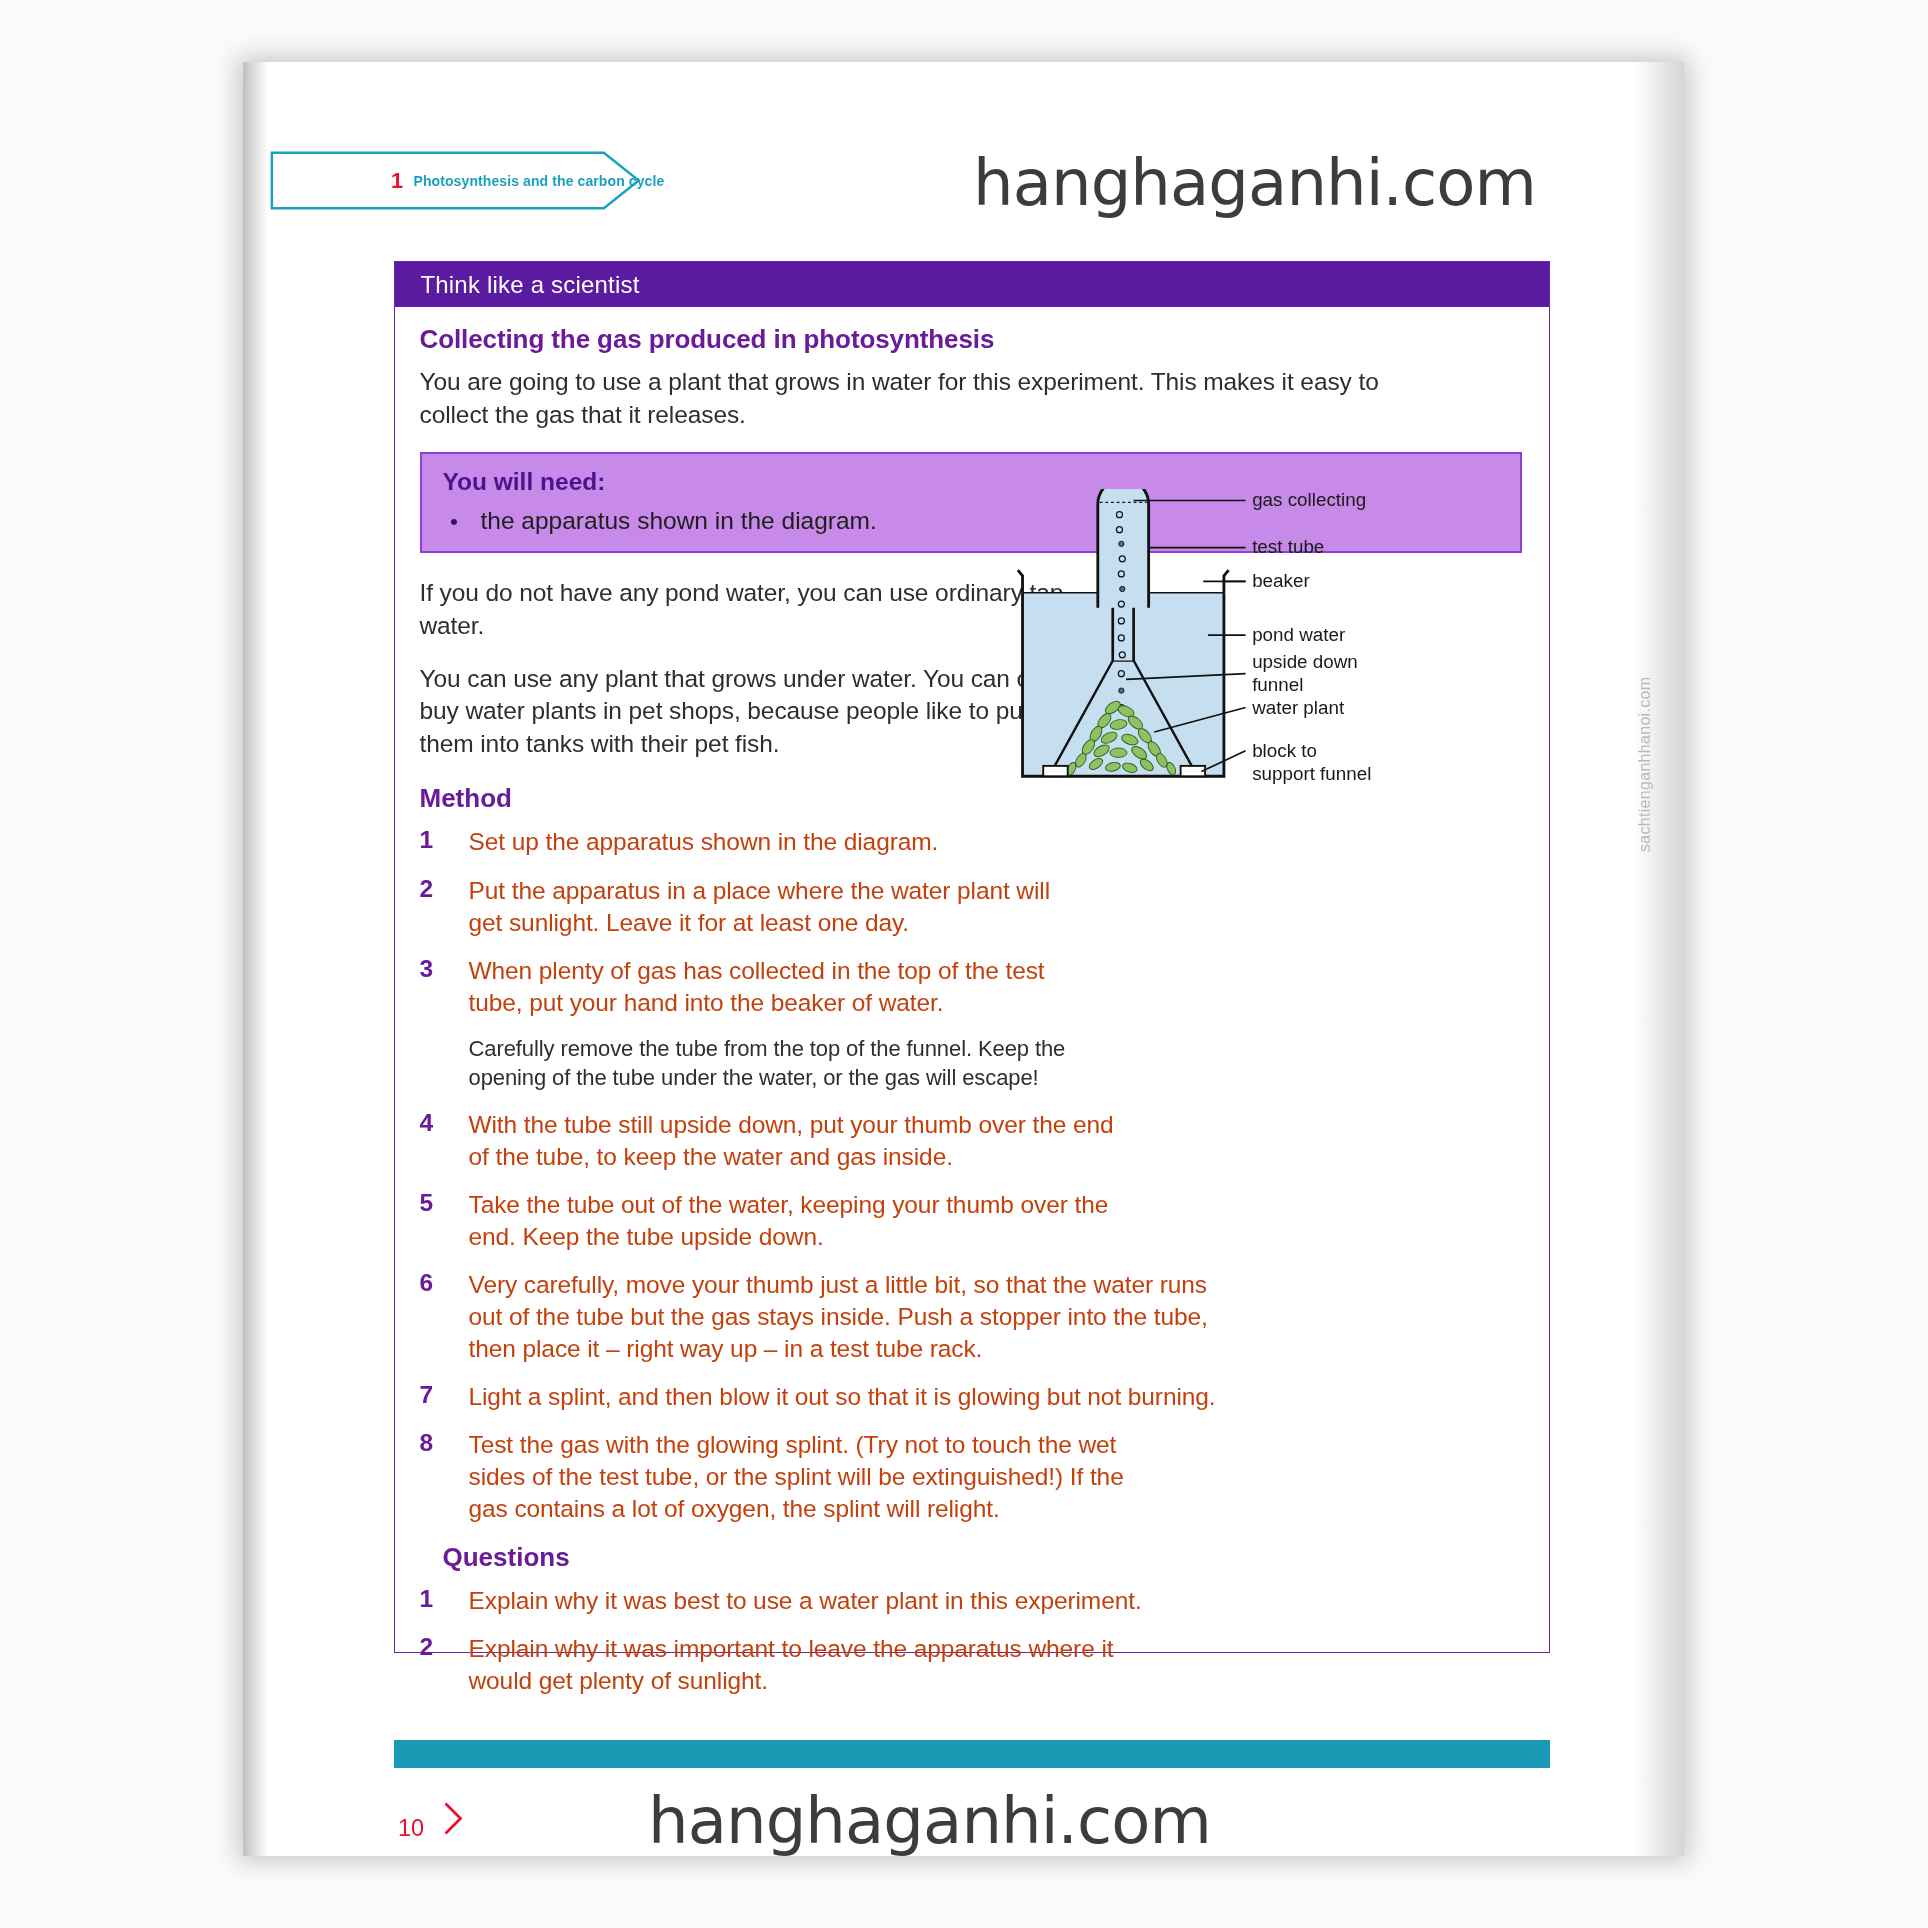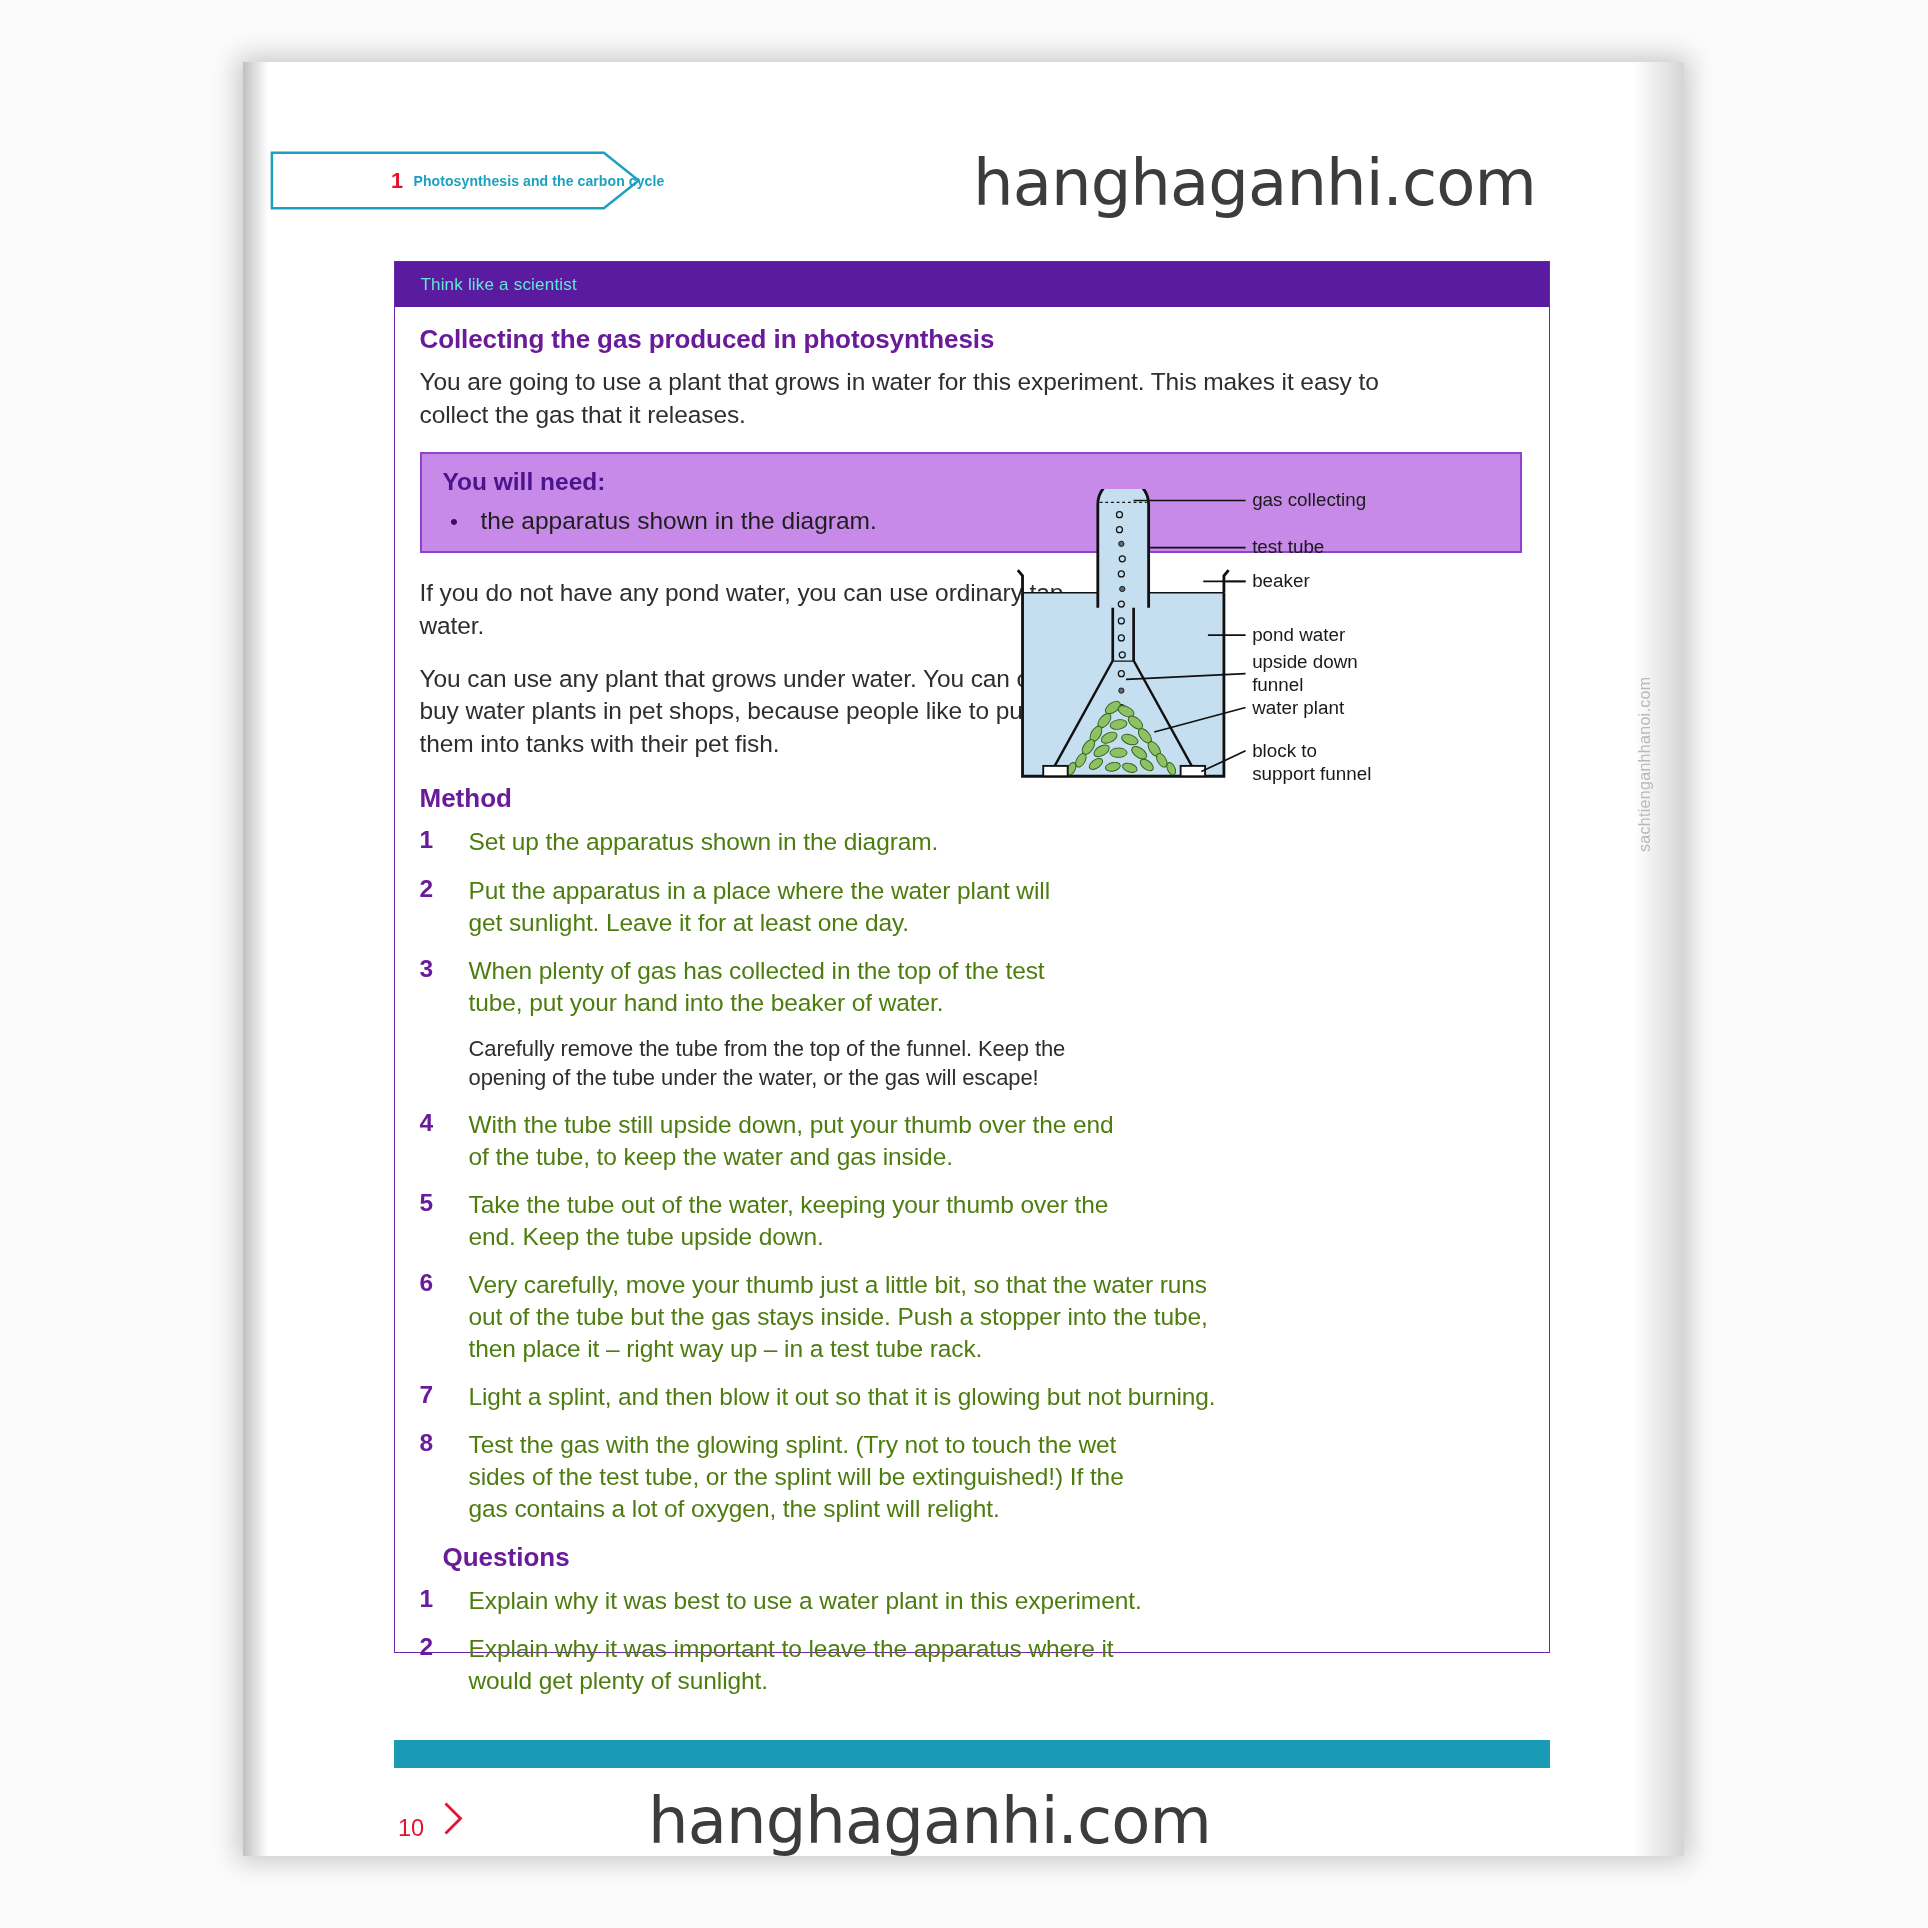--- a/index.html
+++ b/index.html
@@ -98,22 +98,22 @@
     background: #ffffff;
   }
   #activity-header {
     height: 45px;
     background: #5b1ba0;
     display: flex;
     align-items: center;
     padding-left: 25.4px;
   }
   #activity-header-title {
-    color: #5eead4;
-    font-size: 17px;
+    color: #ffffff;
+    font-size: 24px;
     letter-spacing: 0.2px;
   }
   #activity-body {
     position: relative;
     padding: 17px 24.5px 0 24.5px;
     height: calc(100% - 45px);
   }
 
   .sub-title {
     color: #6a1b9a;
@@ -175,21 +175,21 @@
   }
   .num {
     color: #6a1b9a;
     font-weight: bold;
     font-size: 24.5px;
     width: 49px;
     flex: 0 0 49px;
   }
   .num-body {
     font-size: 24.5px;
-    color: #4d7c0f;
+    color: #c2410c;
     line-height: 1.31;
     letter-spacing: -0.1px;
   }
   .sub-para {
     margin-left: 49px;
     font-size: 22px;
     color: #2e2e2e;
     line-height: 1.31;
     margin-bottom: 16px;
     letter-spacing: -0.1px;

